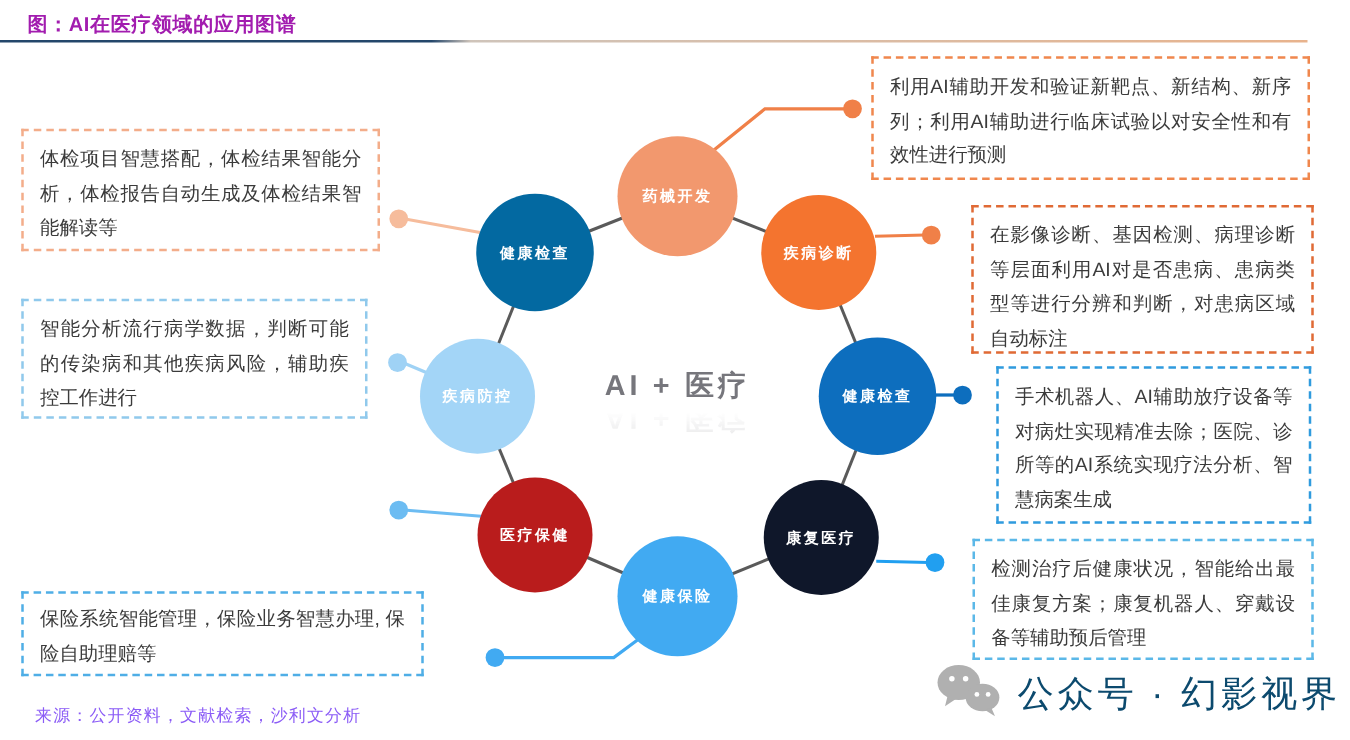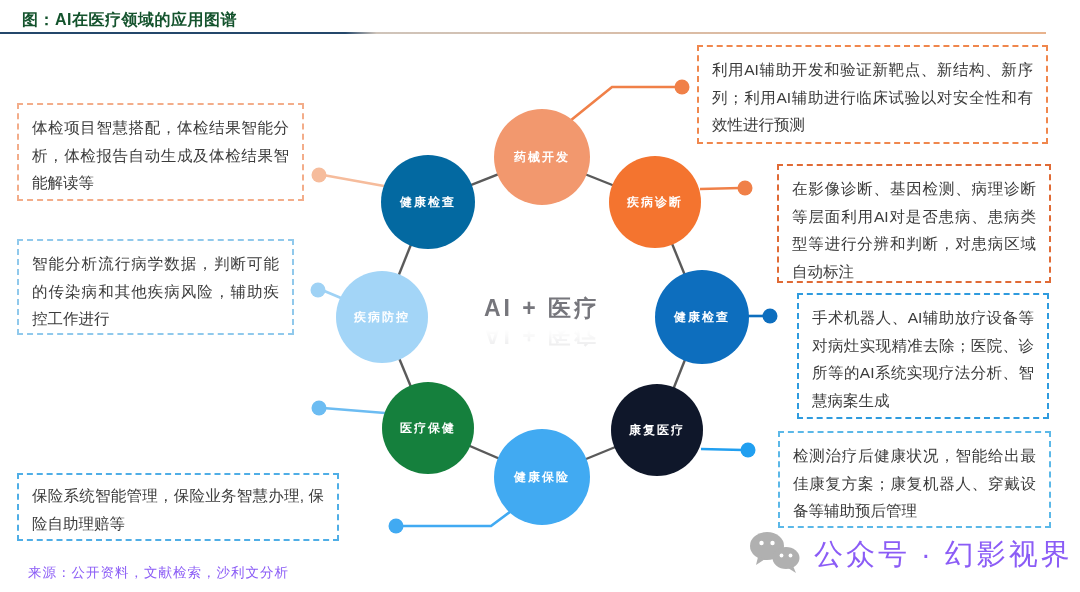--- a/index.html
+++ b/index.html
@@ -2,21 +2,21 @@
 <html><head>
 <meta charset="utf-8">
 <style>
   html,body{margin:0;padding:0;background:#ffffff;}
   .stage{
     position:relative;width:1080px;height:592px;background:#ffffff;
     font-family:"Liberation Sans","DejaVu Sans",sans-serif;overflow:hidden;
   }
   .page-title{
     position:absolute;left:22px;top:10px;font-size:16px;font-weight:bold;
-    color:#14532d;letter-spacing:.5px;
+    color:#a21caf;letter-spacing:.5px;
   }
   .title-rule{
     position:absolute;left:0;top:32px;width:1046px;height:2px;
     background:linear-gradient(to right,#24476b 0%,#24476b 33%,#cfc4ba 36%,#e8b38d 100%);
   }
   .svg-layer{position:absolute;left:0;top:0;width:1080px;height:592px;}
   .node{
     position:absolute;border-radius:50%;display:flex;align-items:center;justify-content:center;
     color:#ffffff;font-size:12px;letter-spacing:2px;font-weight:bold;text-align:center;
   }
@@ -50,21 +50,21 @@
   .br0{left:697px;top:45px;width:351px;height:99px;}
   .br1{left:777px;top:164px;width:274px;height:119px;}
   .br2{left:797px;top:293px;width:252px;height:126px;}
   .br3{left:778px;top:431px;width:273px;height:97px;}
   .source-note{
     position:absolute;left:28px;top:564px;font-size:13.5px;color:#8b5cf6;letter-spacing:1px;
   }
   .watermark{
     position:absolute;left:748px;top:530px;display:flex;align-items:center;gap:12px;
   }
-  .watermark-text{font-size:29px;color:#8b5cf6;letter-spacing:3px;}
+  .watermark-text{font-size:29px;color:#0c4a6e;letter-spacing:3px;}
 </style>
 </head>
 <body>
 
 <div class="stage">
 
   <div class="page-title">图：AI在医疗领域的应用图谱</div>
   <div class="title-rule"></div>
 
   <svg class="svg-layer" viewBox="0 0 1080 592">
@@ -114,21 +114,21 @@
         <circle cx="319" cy="175" r="7.5" stroke="none" style="fill: rgb(246, 188, 156);"></circle>
       </g>
     </g>
   </svg>
 
   <div class="node n0" style="background-color: rgb(242, 152, 110);">药械开发</div>
   <div class="node n1" style="background-color: rgb(244, 116, 47);">疾病诊断</div>
   <div class="node n2" style="background-color: rgb(13, 110, 190);">健康检查</div>
   <div class="node n3" style="background-color: #0f172a;">康复医疗</div>
   <div class="node n4" style="background-color: rgb(65, 170, 242);">健康保险</div>
-  <div class="node n5" style="background-color: #15803d;">医疗保健</div>
+  <div class="node n5" style="background-color: #b91c1c;">医疗保健</div>
   <div class="node n6" style="background-color: rgb(163, 213, 247);">疾病防控</div>
   <div class="node n7" style="background-color: #0369a1;">健康检查</div>
 
   <div class="center-label">AI + 医疗</div>
   <div class="center-reflection">AI + 医疗</div>
 
   <div class="tip-box bl0" style="border-color: rgb(243, 173, 138);">体检项目智慧搭配，体检结果智能分析，体检报告自动生成及体检结果智能解读等</div>
   <div class="tip-box bl1" style="border-color: rgb(144, 201, 236);">智能分析流行病学数据，判断可能的传染病和其他疾病风险，辅助疾控工作进行</div>
   <div class="tip-box bl3" style="border-color: rgb(79, 174, 230);">保险系统智能管理，保险业务智慧办理, 保险自助理赔等</div>
 

